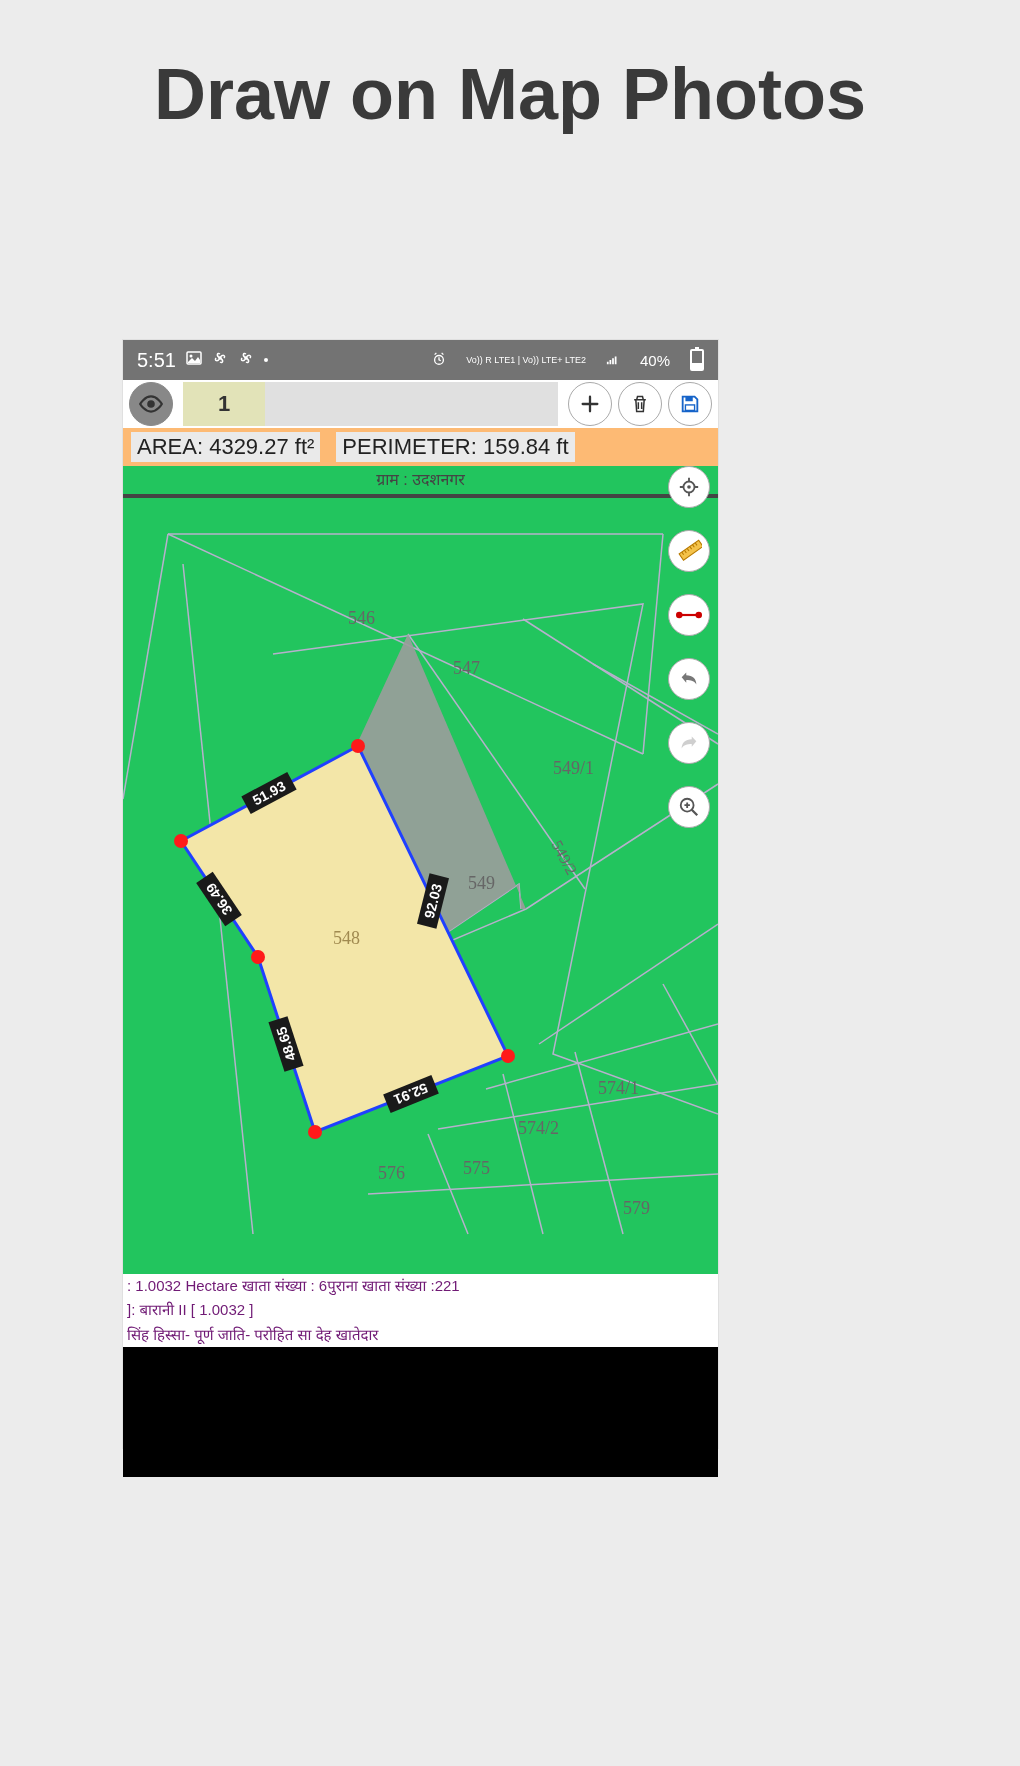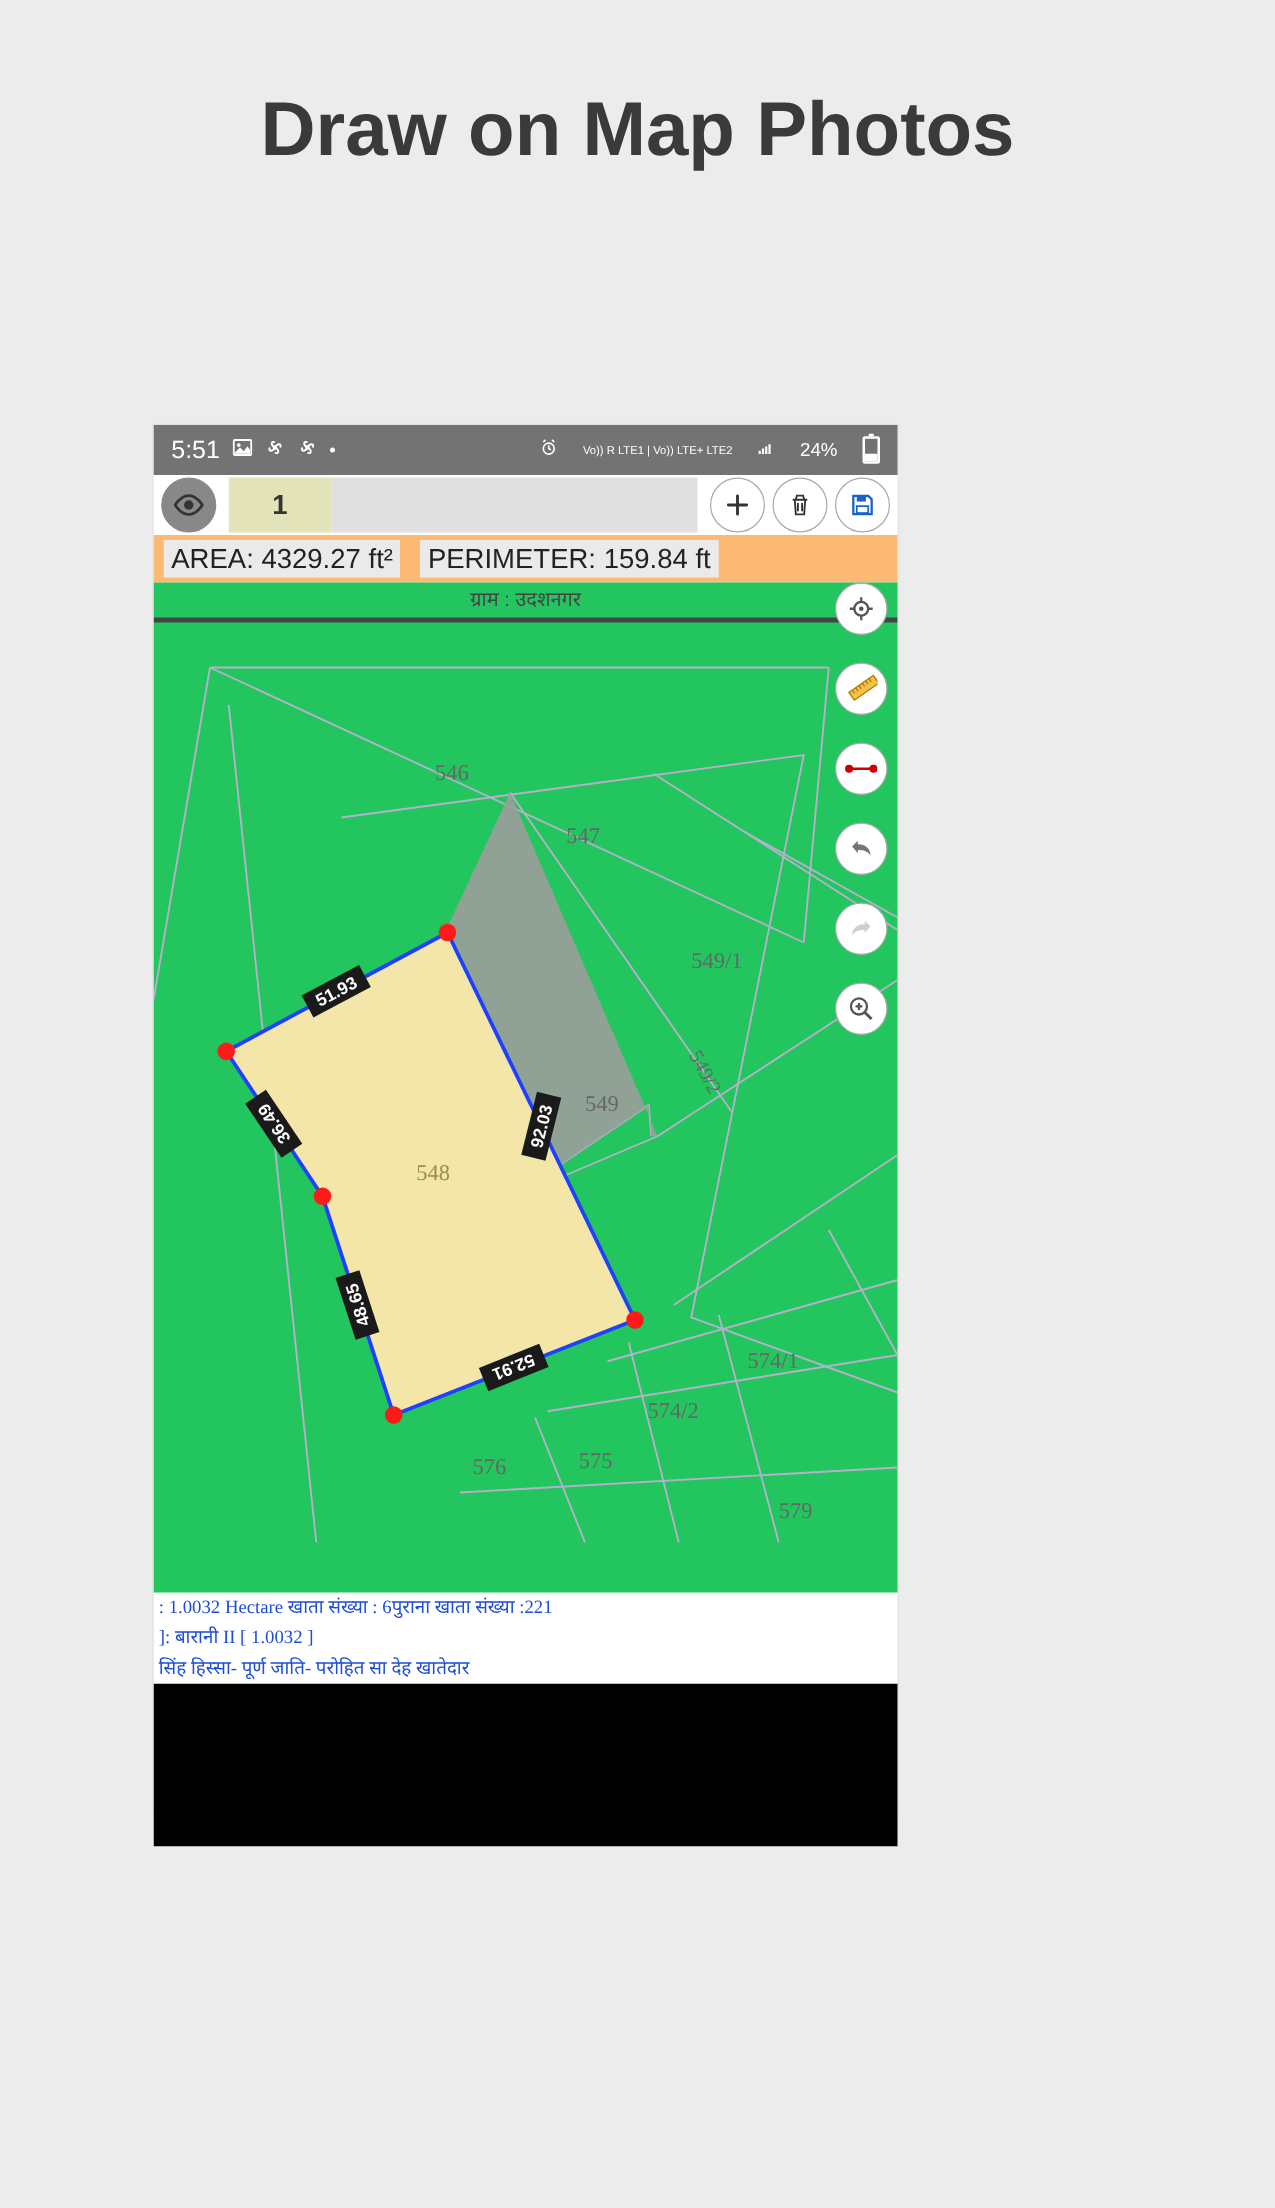--- a/index.html
+++ b/index.html
@@ -6,25 +6,25 @@
   body {
     background: #ececec;
     font-family: Arial, Helvetica, sans-serif;
     width: 1020px;
     height: 1766px;
     overflow: hidden;
     position: relative;
   }
   .page-title {
     text-align: center;
-    font-size: 61px;
+    font-size: 72px;
     font-weight: 800;
     color: #3a3a3a;
     line-height: 1.15;
-    margin-top: 68px;
+    margin-top: 53px;
     font-family: Verdana, Arial, sans-serif;
   }
   .phone-frame {
     position: absolute;
     left: 123px;
     top: 340px;
     width: 595px;
     height: 1108px;
     background: #fff;
     box-shadow: 0 0 0 1px rgba(0,0,0,0.05);
@@ -130,26 +130,25 @@
     fill: #fff; font-size: 14px; font-weight: 600;
   }
   .plot-label {
     fill: #666; font-size: 18px; font-family: serif;
   }
   .plot-label-rot {
     fill: #666; font-size: 16px; font-family: serif;
   }
   .info-strip {
     font-size: 15px;
-    color: #1d4ed8;
+    color: #701a75;
     line-height: 1.35;
     padding: 2px 4px;
     white-space: nowrap;
     overflow: hidden;
-    font-family: Liberation Serif, serif;
   }
   .black-footer {
     background: #000;
     height: 130px;
     width: 100%;
   }
 </style>
 </head>
 <body>
 
@@ -198,21 +197,21 @@
             <path d="M8 6 V9 L10 10" stroke="#fff" stroke-width="1.5" fill="none"></path>
             <path d="M3 3 L5 1 M13 3 L11 1" stroke="#fff" stroke-width="1.5"></path>
           </svg>
       </span>
       <span style="font-size:9px; line-height:1;">Vo)) R LTE1 | Vo)) LTE+ LTE2</span>
       <span>
         <svg width="14" height="14" viewBox="0 0 16 16">
             <path d="M2 14 L2 11 M5 14 L5 9 M8 14 L8 7 M11 14 L11 5" stroke="#fff" stroke-width="2"></path>
           </svg>
       </span>
-      <span>24%</span>
+      <span>40%</span>
       <span class="battery"></span>
     </div>
   </div>
 
   <div class="toolbar">
     <div class="circ-btn dark">
       <svg width="26" height="26" viewBox="0 0 24 24">
           <path d="M12 5 C6 5 2 12 2 12 S6 19 12 19 22 12 22 12 18 5 12 5 Z" fill="none" stroke="#333" stroke-width="2"></path>
           <circle cx="12" cy="12" r="3.5" fill="#333"></circle>
         </svg>

